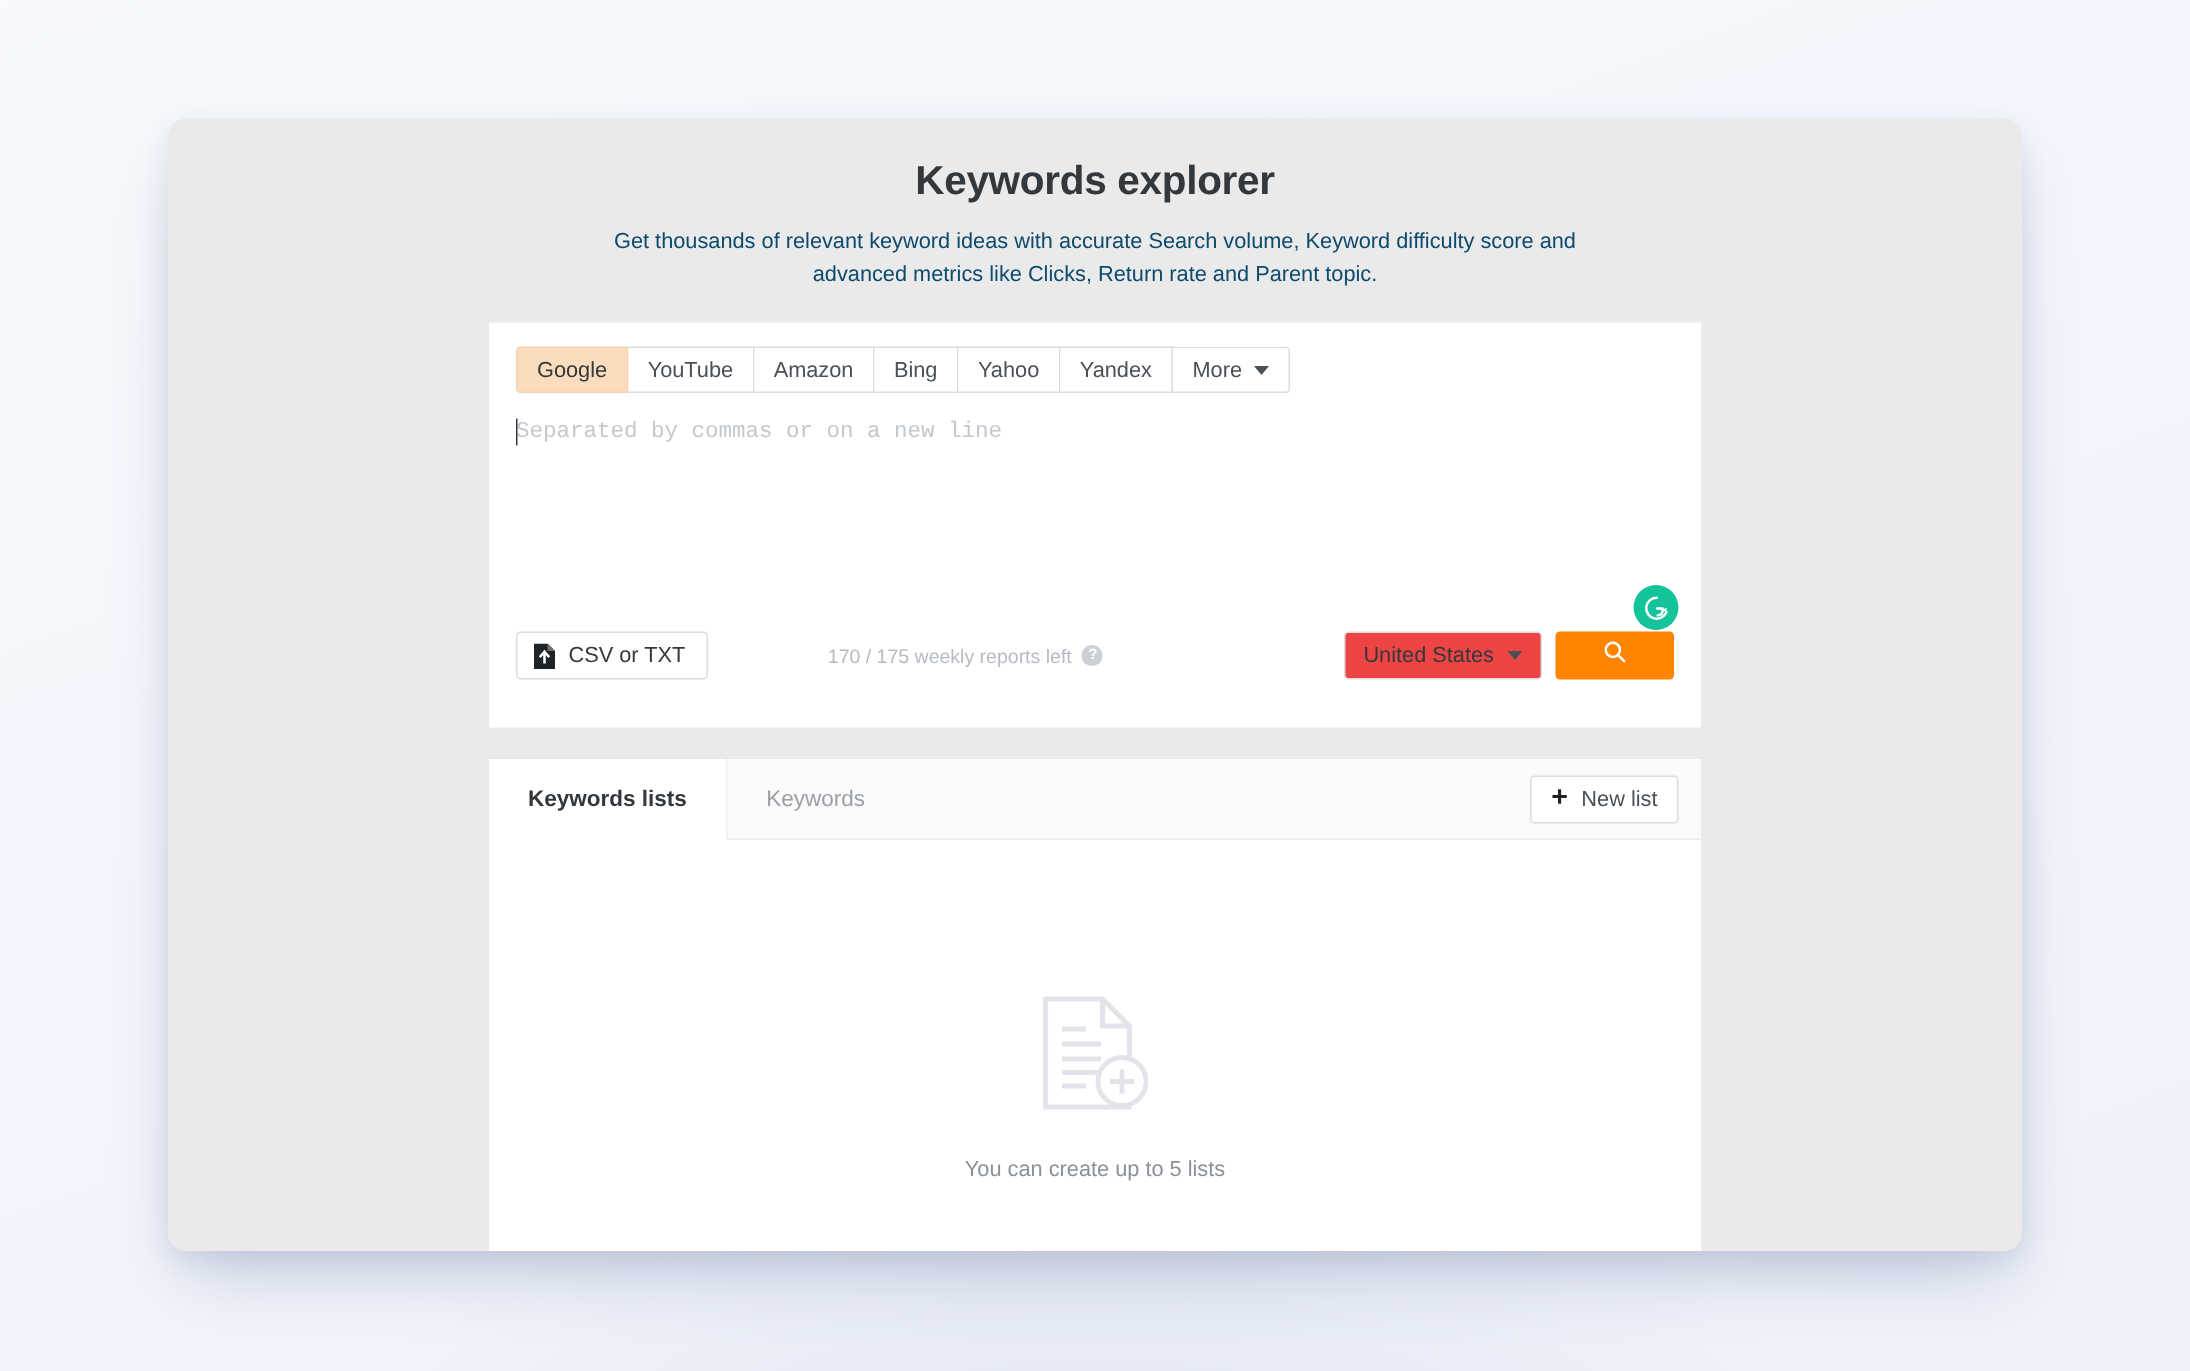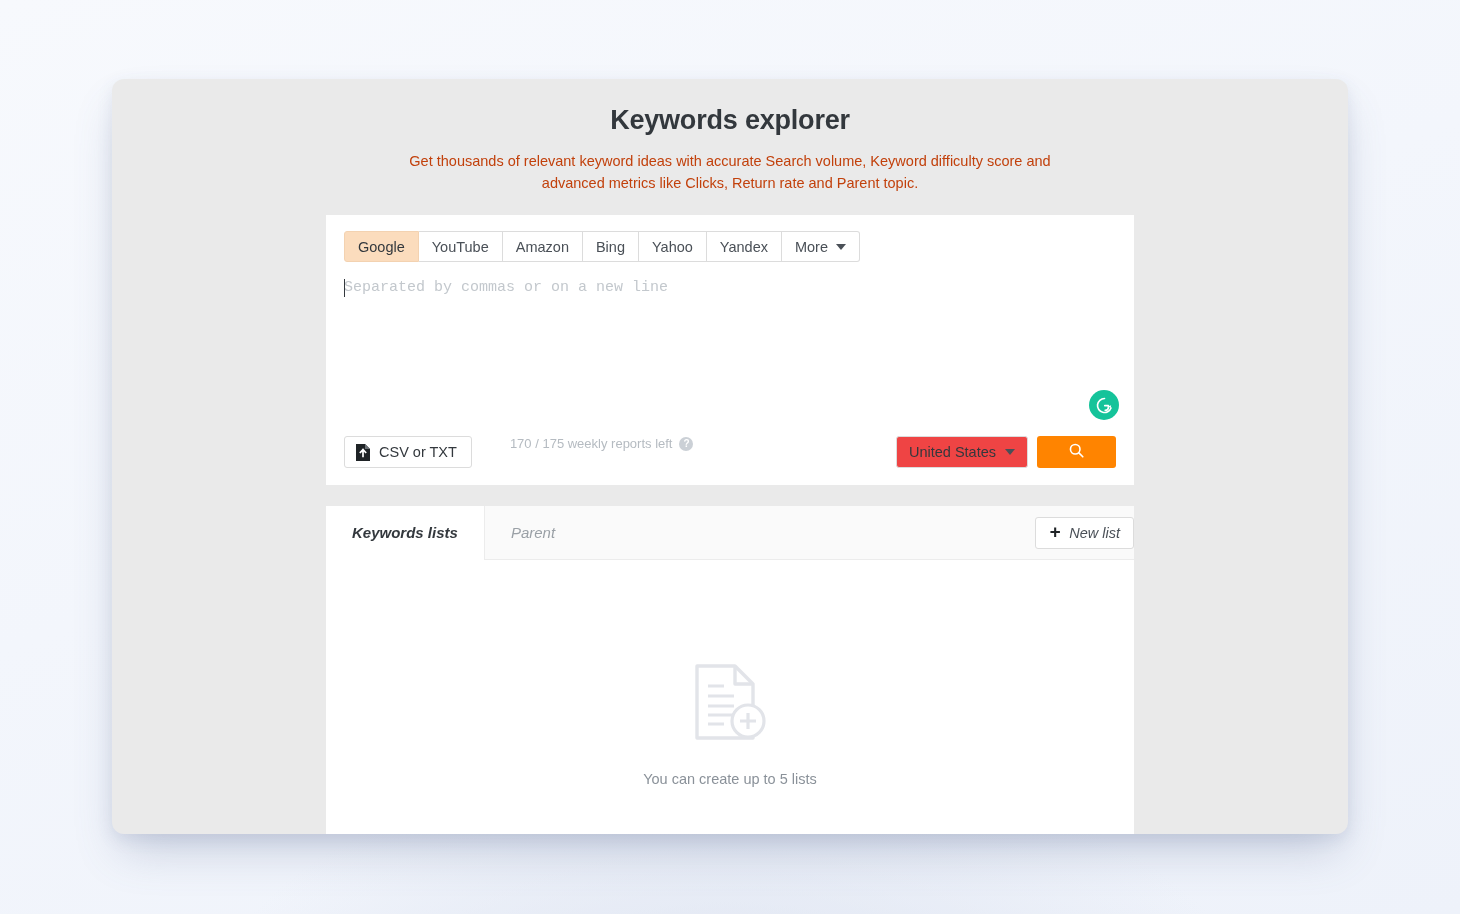--- a/index.html
+++ b/index.html
@@ -32,21 +32,21 @@
   .hero { padding-top: 26px; text-align: center; }
   .hero-title {
     font-size: 27px;
     font-weight: bold;
     color: #33383d;
     letter-spacing: -0.2px;
     margin: 0 0 14px 0;
   }
   .hero-sub {
     font-size: 14.5px;
-    color: #c2410c;
+    color: #0c4a6e;
     line-height: 22px;
     max-width: 670px;
     margin: 12px auto;
   }
 
   
   .panel {
     background: #ffffff;
     margin: 0 auto;
     width: 808px;
@@ -120,22 +120,22 @@
     width: 30px; height: 30px;
     border-radius: 50%;
     background: #15c39a;
     display: flex; align-items: center; justify-content: center;
     cursor: pointer;
   }
 
   
   .search-footer {
     position: absolute;
-    left: 18px; right: 18px; bottom: 17px;
-    display: flex; align-items: flex-start;
+    left: 18px; right: 18px; bottom: 32px;
+    display: flex; align-items: center; gap: 42px;
   }
   .btn-csv {
     display: flex; align-items: center; gap: 9px;
     height: 32px;
     padding: 0 14px 0 11px;
     border: 1px solid #dcdcdc;
     border-radius: 3px;
     background: #fff;
     color: #33383d;
     font-size: 14.5px;
@@ -187,21 +187,21 @@
     cursor: pointer;
   }
 
   
   .panel-lists { margin-top: 21px; height: 330px; position: relative; }
   .lists-tabbar {
     display: flex; align-items: center;
     height: 54px;
     background: #fafafa;
     border-bottom: 1px solid #ececec;
-    font-style: italic;
+    padding-right: 15px;
   }
   .lists-tab {
     height: 54px;
     display: flex; align-items: center;
     padding: 0 26px;
     font-size: 15px;
     color: #9aa0a6;
     cursor: pointer;
     white-space: nowrap;
   }
@@ -320,21 +320,21 @@
       </div>
     </div>
   </div>
 
   <div class="panel panel-lists">
     <div class="lists-tabbar">
       <div class="lists-tab active">
         <span>Keywords lists</span>
       </div>
       <div class="lists-tab">
-        <span>Parent</span>
+        <span>Keywords</span>
       </div>
       <div class="btn-newlist">
         <span class="plus-glyph">+</span>
         <span>New list</span>
       </div>
     </div>
 
     <div class="empty-state">
       <span>
         <svg width="74" height="78" viewBox="0 0 74 78" aria-hidden="true">

